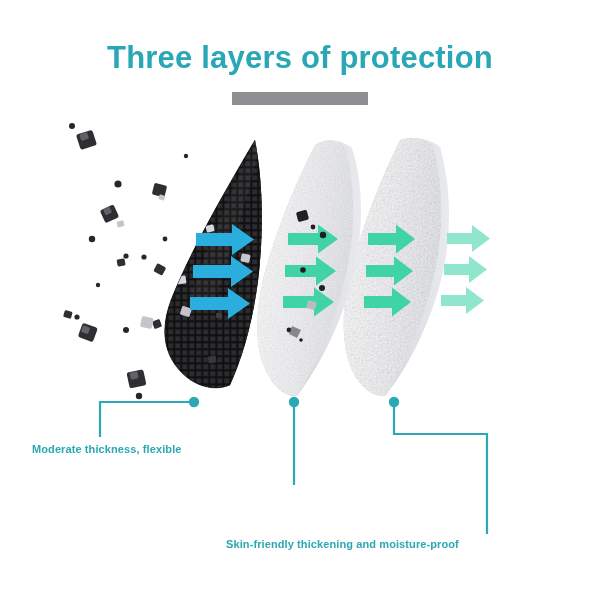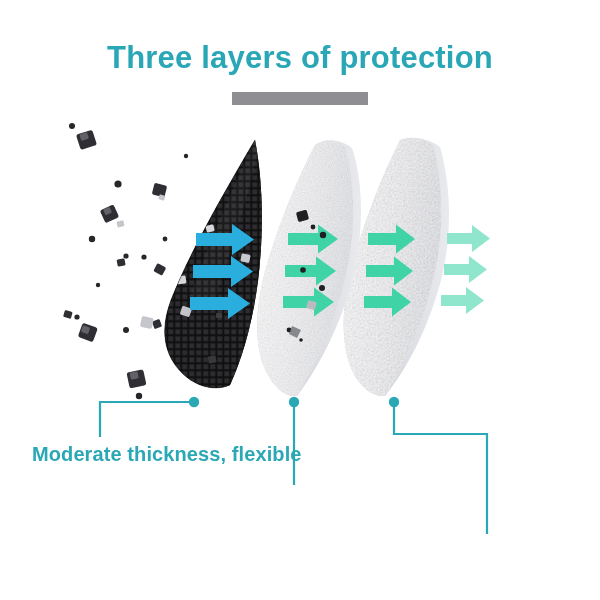--- a/index.html
+++ b/index.html
@@ -26,21 +26,21 @@
   .title-rule{
     position:absolute;
     left:232px;top:92px;
     width:136px;height:13px;
     background:#8E8E93;
   }
 
   .callout-label{
     position:absolute;
     color:#2AA8B5;
-    font-size:20px;
+    font-size:11px;
     font-weight:600;
     white-space:nowrap;
     letter-spacing:.1px;
   }
   #label-0{left:32px;top:443px;}
   #label-1{left:194px;top:489px;}
   #label-2{left:226px;top:538px;}
 </style>
 </head>
 <body>
@@ -239,14 +239,15 @@
       <circle cx="194" cy="402" r="5.2"></circle>
       <circle cx="294" cy="402" r="5.2"></circle>
       <circle cx="394" cy="402" r="5.2"></circle>
     </g>
   </svg>
 
   <div class="title">Three layers of protection</div>
   <div class="title-rule"></div>
 
   <div class="callout-label" id="label-0">Moderate thickness, flexible</div>
+  <div class="callout-label" id="label-2">Skin-friendly thickening and moisture-proof</div>
 
 </div>
 
 </body></html>

